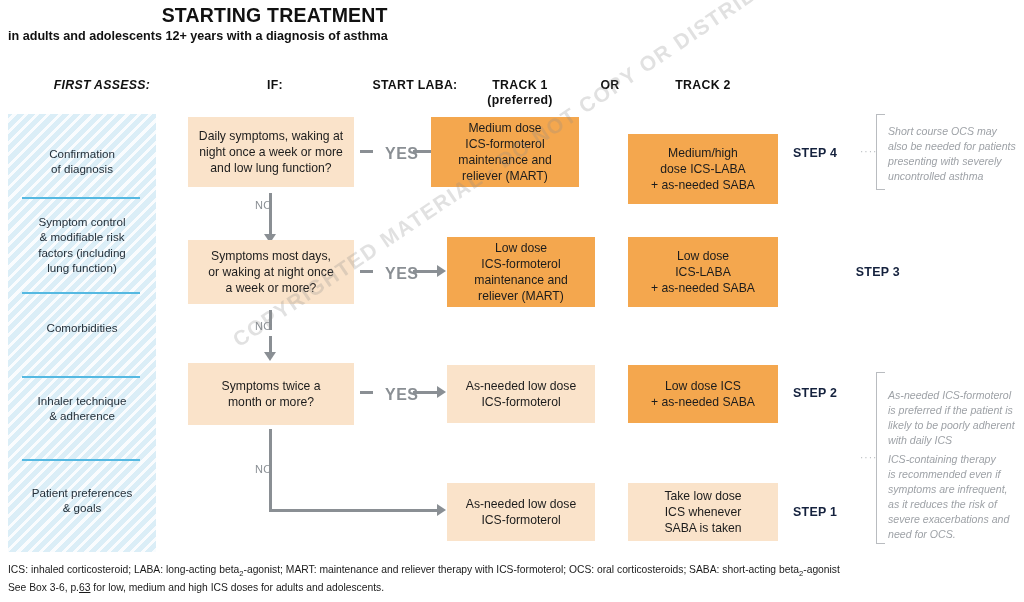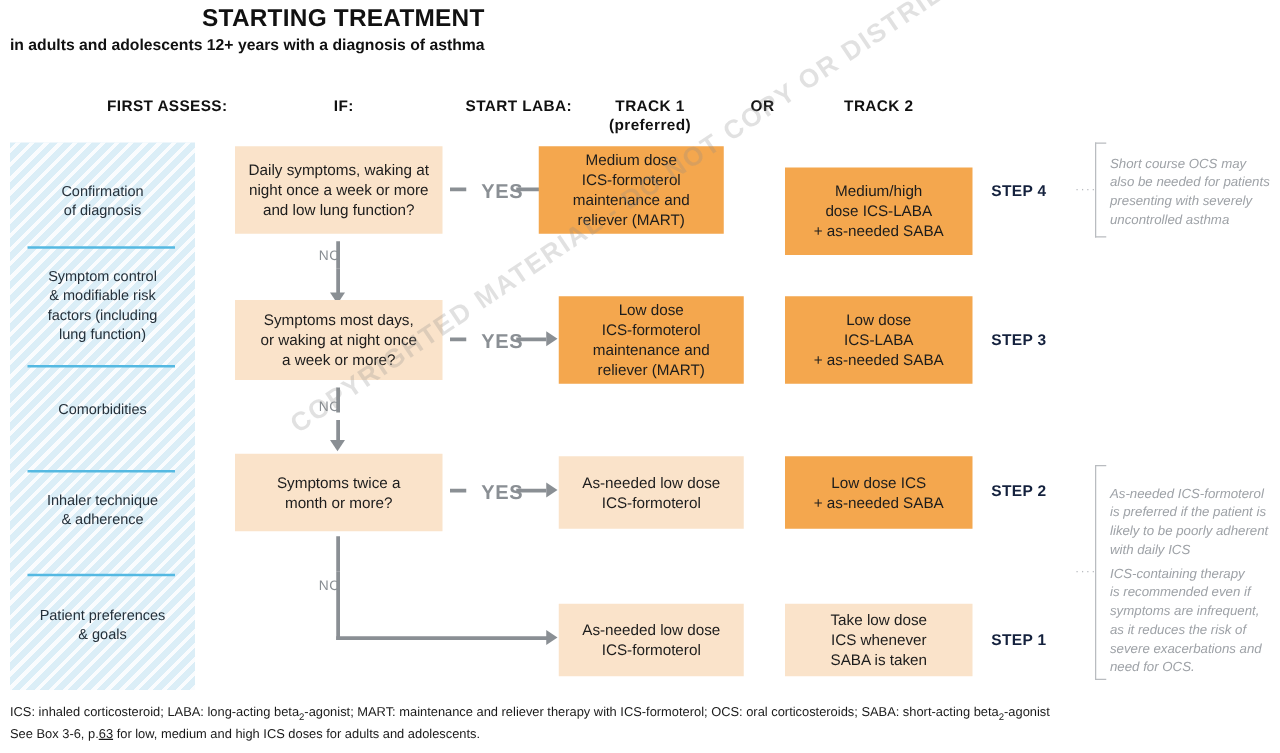--- a/index.html
+++ b/index.html
@@ -39,21 +39,21 @@
   .col-header {
     position: absolute;
     font-size: 12.3px;
     font-weight: bold;
     color: #111;
     letter-spacing: 0.3px;
     text-align: center;
     line-height: 1.25;
     white-space: pre-line;
   }
-  #hdr-first-assess { left: 22px;  top: 78px; width: 160px; text-align: right; }
+  #hdr-first-assess { left: 22px;  top: 78px; width: 160px; text-align: center; font-style: italic; }
   #hdr-if           { left: 205px; top: 78px; width: 140px; }
   #hdr-start-with   { left: 330px; top: 78px; width: 170px; }
   #hdr-track1       { left: 445px; top: 78px; width: 150px; }
   #hdr-or           { left: 575px; top: 78px; width: 70px;  }
   #hdr-track2       { left: 628px; top: 78px; width: 150px; }
 
   
   #assess-panel {
     position: absolute;
     left: 8px;
@@ -279,21 +279,21 @@
 <div class="yes-label" style="left:385px; top:265px;">YES</div>
 <div class="hline" style="left:413px; top:270px; width:24px;"></div>
 <div class="arrow-right" style="left:437px; top:265px;"></div>
 <div class="flowbox fill-orange" style="left:447px; top:237px; width:148px; height:70px;">Low dose
 ICS-formoterol
 maintenance and
 reliever (MART)</div>
 <div class="flowbox fill-orange" style="left:628px; top:237px; width:150px; height:70px;">Low dose
 ICS-LABA
 + as-needed SABA</div>
-<div class="step-label" style="left:793px; top:265px;">STEP 3</div>
+<div class="step-label" style="left:830px; top:265px;text-align:right;">STEP 3</div>
 
 <div class="vline" style="left:269px; top:310px; height:20px;"></div>
 <div class="no-label" style="left:255px; top:320px;">NO</div>
 <div class="vline" style="left:269px; top:336px; height:18px;"></div>
 <div class="arrow-down" style="left:264px; top:352px;"></div>
 
 <div class="flowbox fill-peach" style="left:188px; top:363px; width:166px; height:62px;">Symptoms twice a
 month or more?</div>
 <div class="yes-dash" style="left:360px; top:391px;"></div>
 <div class="yes-label" style="left:385px; top:386px;">YES</div>

